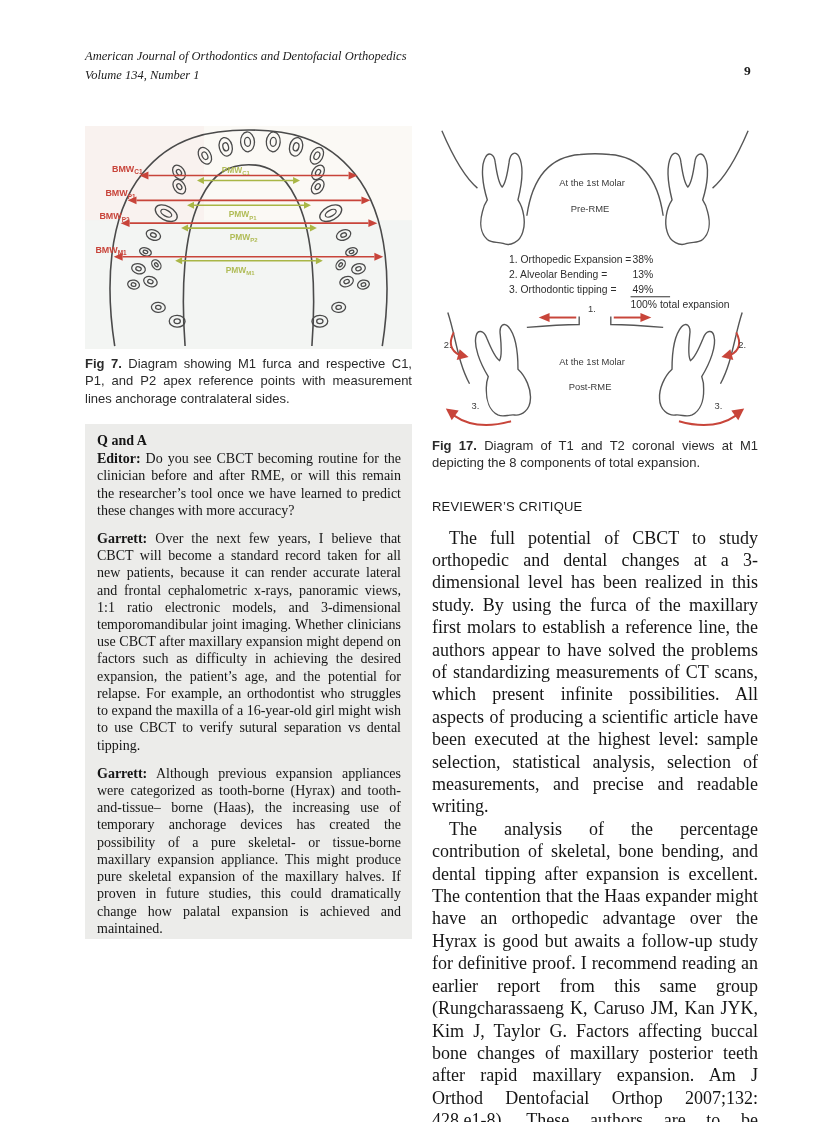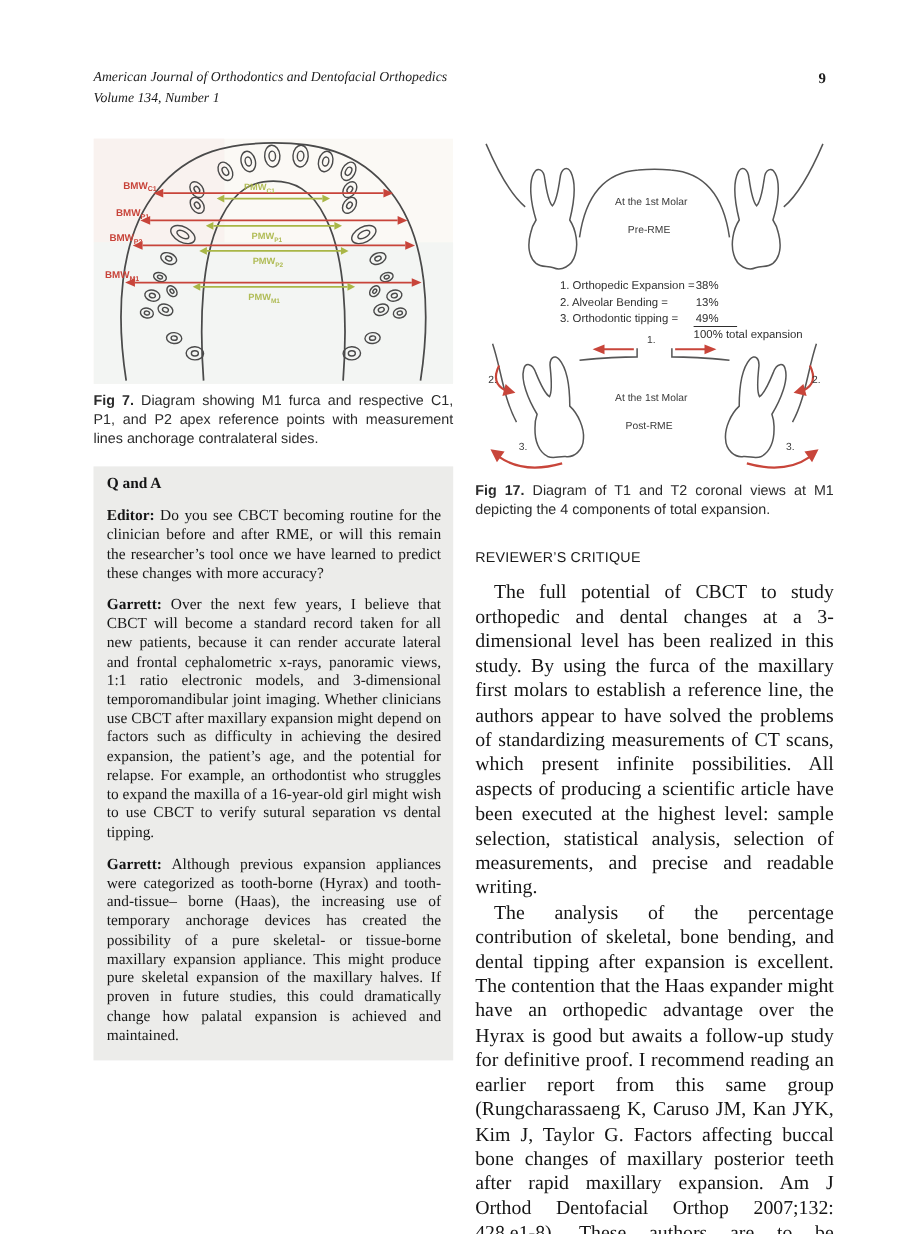--- a/index.html
+++ b/index.html
@@ -1,42 +1,42 @@
 <!DOCTYPE html>
 <html><head>
 <meta charset="utf-8">
 <style>
   html,body{margin:0;padding:0;}
   body{
     width:838px;height:1122px;position:relative;background:#ffffff;
     font-family:"Liberation Serif", serif;color:#151515;overflow:hidden;
   }
   .running-head{
-    position:absolute;left:85px;top:61px;width:500px;
+    position:absolute;left:85px;top:47px;width:500px;
     font-style:italic;font-size:12.5px;line-height:1.5;color:#1b1b1b;
   }
   .page-number{
     position:absolute;left:744px;top:63px;
     font-weight:bold;font-size:13.5px;color:#1b1b1b;
   }
   .col-left{position:absolute;left:85px;top:125px;width:327px;}
   .col-right{position:absolute;left:432px;top:125px;width:326px;}
   .figure-image{display:block;width:100%;}
   .caption{
     font-family:"Liberation Sans", sans-serif;
     font-size:13px;line-height:1.33;color:#2b2b2b;
     text-align:justify;margin-top:5px;
   }
   .caption b{font-weight:bold;}
   .qa-box{
     margin-top:17px;background:#ececea;
-    padding:8px 11px 14px 12px;
+    padding:8px 11px 2px 12px;
     font-size:14px;line-height:1.23;text-align:justify;
   }
-  .qa-box p{margin:12px 0 11px 0;}
+  .qa-box p{margin:0 0 11px 0;}
   .qa-box p:last-child{margin-bottom:0;}
   .qa-title{font-weight:bold;margin:0 0 1px 0 !important;}
   .speaker{font-weight:bold;}
   .critique-heading{
     font-family:"Liberation Sans", sans-serif;font-weight:normal;
     font-size:13px;letter-spacing:.2px;color:#1c1c1c;
     margin:27px 0 13px 0;
   }
   .critique p{
     margin:0;text-indent:17px;font-size:18px;line-height:1.245;
@@ -294,21 +294,21 @@
       <text x="310" y="224">2.</text>
       <text x="40" y="286">3.</text>
       <text x="286" y="286">3.</text>
       <text x="162" y="241" text-anchor="middle">At the 1st Molar</text>
       <text x="160" y="266" text-anchor="middle">Post-RME</text>
     </g>
   </svg>
 
   <div class="caption">
     <b>Fig 17.</b>
-    <span>Diagram of T1 and T2 coronal views at M1 depicting the 4 components of total expansion.</span>
+    <span>Diagram of T1 and T2 coronal views at M1 depicting the 8 components of total expansion.</span>
   </div>
 
   <div class="critique">
     <div class="critique-heading">REVIEWER’S CRITIQUE</div>
     <p>The full potential of CBCT to study orthopedic and dental changes at a 3-dimensional level has been realized in this study. By using the furca of the maxillary first molars to establish a reference line, the authors appear to have solved the problems of standardizing measurements of CT scans, which present infinite possibilities. All aspects of producing a scientific article have been executed at the highest level: sample selection, statistical analysis, selection of measurements, and precise and readable writing.</p>
     <p>The analysis of the percentage contribution of skeletal, bone bending, and dental tipping after expansion is excellent. The contention that the Haas expander might have an orthopedic advantage over the Hyrax is good but awaits a follow-up study for definitive proof. I recommend reading an earlier report from this same group (Rungcharassaeng K, Caruso JM, Kan JYK, Kim J, Taylor G. Factors affecting buccal bone changes of maxillary posterior teeth after rapid maxillary expansion. Am J Orthod Dentofacial Orthop 2007;132: 428.e1-8). These authors are to be congratulated for mastering all data that CBCT generates in their hallmark study.</p>
     <div class="signature">
       <div>Chester Handelman</div>
       <div>Chicago, Ill</div>
     </div>

